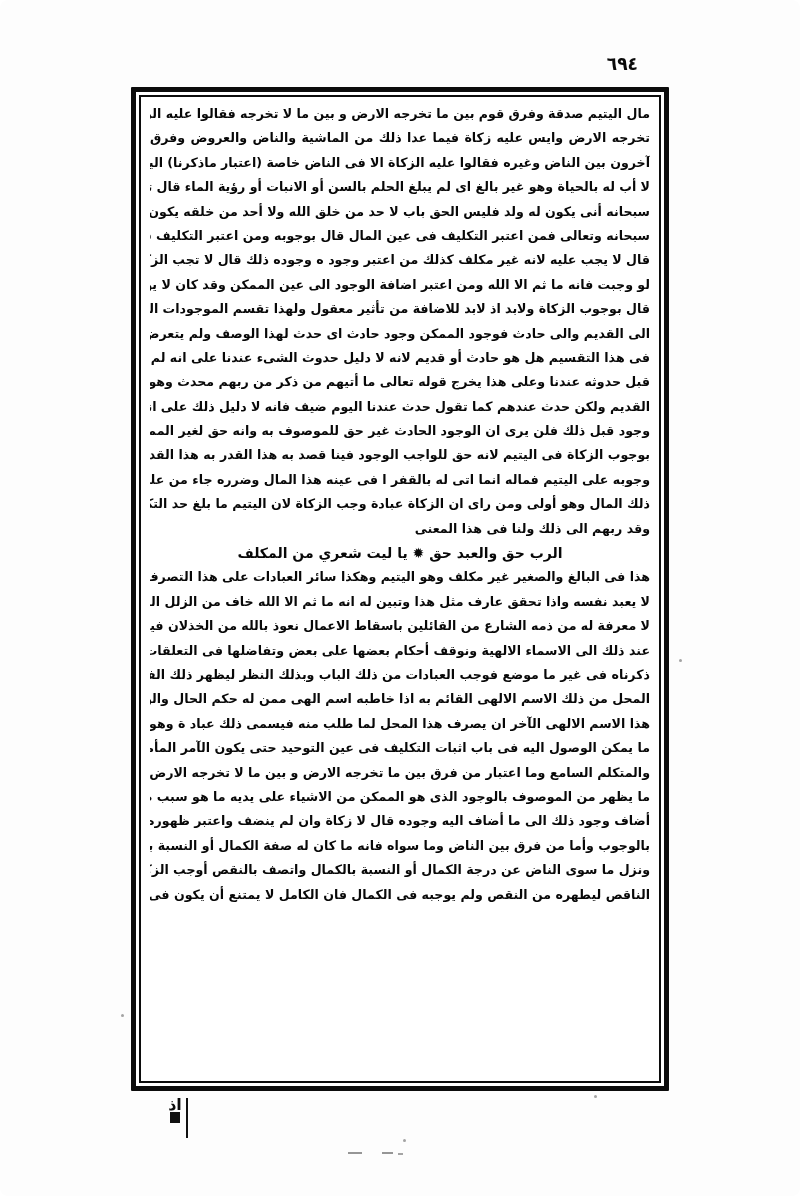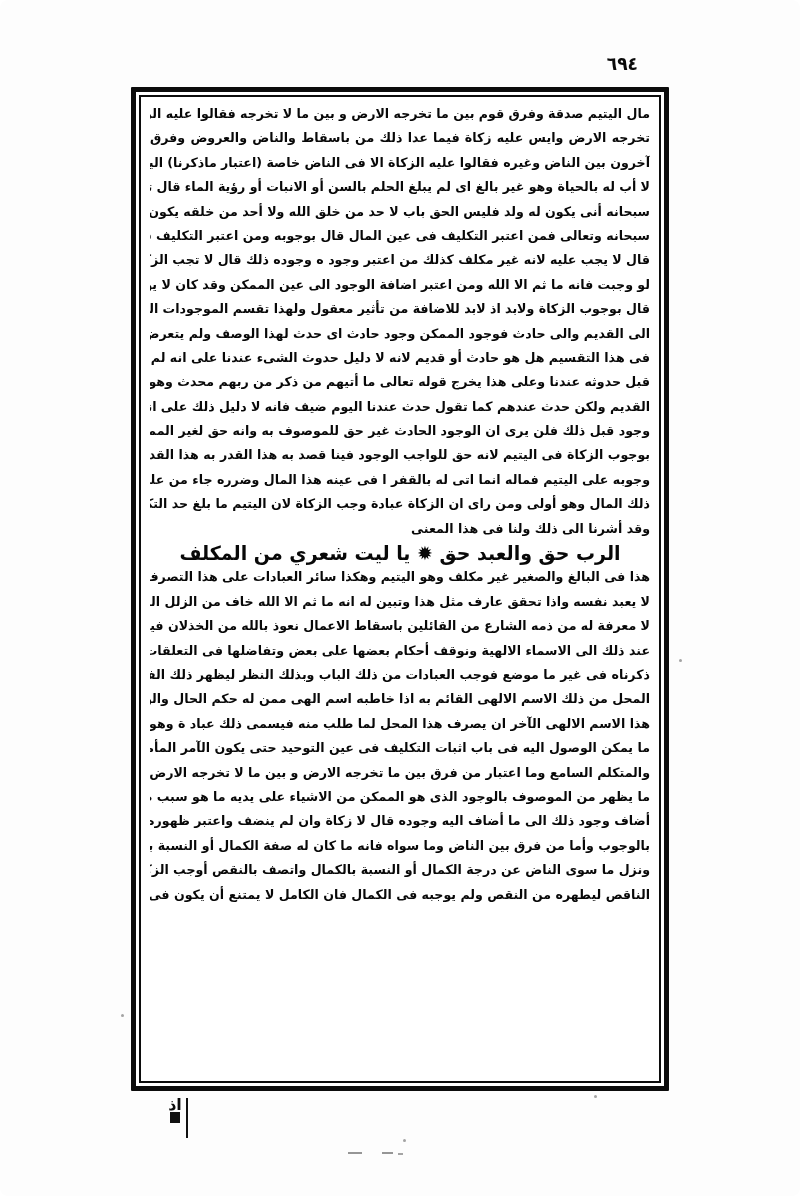--- a/index.html
+++ b/index.html
@@ -90,21 +90,21 @@
     transform: scaleY(1.02);
     letter-spacing: -0.2px;
     word-spacing: 0px;
   }
   .ln.short {
     text-align-last: right;
   }
   .ln.center {
     text-align: center;
     text-align-last: center;
-    font-size: 19px;
+    font-size: 14px;
     font-weight: 700;
     letter-spacing: 0.4px;
   }
 
   
   #sig {
     position: absolute;
     left: 166px;
     top: 1098px;
     width: 22px;
@@ -159,37 +159,37 @@
 
 <div id="page-sheet">
 
   <div id="folio">٦٩٤</div>
 
   <div id="frame-outer">
     <div id="frame-inner">
 
       <div id="textblock">
         <span class="ln">مال اليتيم صدقة   وفرق قوم بين ما تخرجه الارض و بين ما لا تخرجه فقالوا علیه الزكاة فیما</span>
-        <span class="ln">تخرجه الارض وايس علیه زكاة فيما عدا ذلك من باسقاط والناض والعروض  وفرق</span>
+        <span class="ln">تخرجه الارض وايس علیه زكاة فيما عدا ذلك من الماشية والناض والعروض  وفرق</span>
         <span class="ln">آخرون بين الناض وغیره فقالوا علیه الزكاة الا فى الناض خاصة (اعتبار ماذكرنا) اليتيم من</span>
         <span class="ln">لا أب له بالحياة وهو غیر بالغ اى لم يبلغ الحلم بالسن أو الانبات أو رؤیة الماء قال تعالى لم يلد وقال</span>
         <span class="ln">سبحانه أنى يكون له ولد فليس الحق باب لا حد من خلق الله ولا أحد من خلقه يكون له ولدا</span>
         <span class="ln">سبحانه وتعالى فمن اعتبر التكليف فى عين المال قال بوجوبه ومن اعتبر التكليف فى المالك</span>
         <span class="ln">قال لا يجب علیه لانه غیر مكلف كذلك من اعتبر وجود ه وجوده ذلك قال لا تجب الزكاة فانه مأثم من يقبلها</span>
         <span class="ln">لو وجبت فانه ما ثم الا الله ومن اعتبر اضافة الوجود الى عين الممكن وقد كان لا يوصف بالوجود</span>
         <span class="ln">قال بوجوب الزكاة ولابد اذ لابد للاضافة من تأثیر معقول ولهذا تقسم الموجودات الى قسمين</span>
         <span class="ln">الى القديم والى حادث فوجود الممكن وجود حادث اى حدث لهذا الوصف ولم يتعرض للوجود</span>
         <span class="ln">فى هذا التقسيم هل هو حادث أو قديم لانه لا دليل حدوث الشىء عندنا على انه لم يكن له وجود</span>
         <span class="ln">قبل حدوثه عندنا وعلى هذا يخرج قوله تعالى ما أتيهم من ذكر من ربهم محدث وهو كلام الله</span>
         <span class="ln">القديم ولكن حدث عندهم كما تقول حدث عندنا اليوم ضيف فانه لا دليل ذلك على انه لم يكن له</span>
         <span class="ln">وجود قبل ذلك فلن يرى ان الوجود الحادث غیر حق للموصوف به وانه حق لغیر الممكن قال</span>
         <span class="ln">بوجوب الزكاة فى اليتيم لانه حق للواجب الوجود فینا قصد به هذا القدر به هذا القدر فى الممكن كما راى من يرى</span>
         <span class="ln">وجوبه على اليتيم فماله انما اتى له بالقفر ا فى عينه هذا المال وضرره جاء من علة التصرف فى</span>
         <span class="ln">ذلك المال وهو أولى ومن راى ان الزكاة عبادة وجب الزكاة لان اليتيم ما بلغ حد التكليف</span>
-        <span class="ln short">وقد أشرنا الى ذلك ولنا فى هذا المعنى</span>
+        <span class="ln short">وقد ربهم الى ذلك ولنا فى هذا المعنى</span>
         <span class="ln center">الرب حق والعبد حق ✹ يا ليت شعري من المكلف</span>
         <span class="ln">هذا فى البالغ والصغیر غیر مكلف وهو اليتيم  وهكذا سائر العبادات على هذا التصرف فان الشىء</span>
         <span class="ln">لا يعبد نفسه واذا تحقق عارف مثل هذا وتبین له انه ما ثم الا الله خاف من الزلل الذى يقع فیه من</span>
         <span class="ln">لا معرفة له من ذمه الشارع من القائلين باسقاط الاعمال نعوذ بالله من الخذلان فینظر العارف</span>
         <span class="ln">عند ذلك الى الاسماء الالهية ونوقف أحكام بعضها على بعض وتفاضلها فى التعلقات كما قد</span>
         <span class="ln">ذكرناه فى غیر ما موضع فوجب العبادات من ذلك الباب وبذلك النظر ليظهر ذلك الفعل فى ذلك</span>
         <span class="ln">المحل من ذلك الاسم الالهى القائم به اذا خاطبه اسم الهى ممن له حكم الحال والوقت فیستعين على</span>
         <span class="ln">هذا الاسم الالهى الآخر ان يصرف هذا المحل لما طلب منه فیسمى ذلك عباد ة وهو أقصى</span>
         <span class="ln">ما يمكن الوصول اليه فى باب اثبات التكليف فى عين التوحيد حتى يكون الآمر المأمور</span>
         <span class="ln">والمتكلم السامع وما اعتبار من فرق بين ما تخرجه الارض و بين ما لا تخرجه الارض فاعتباره</span>

